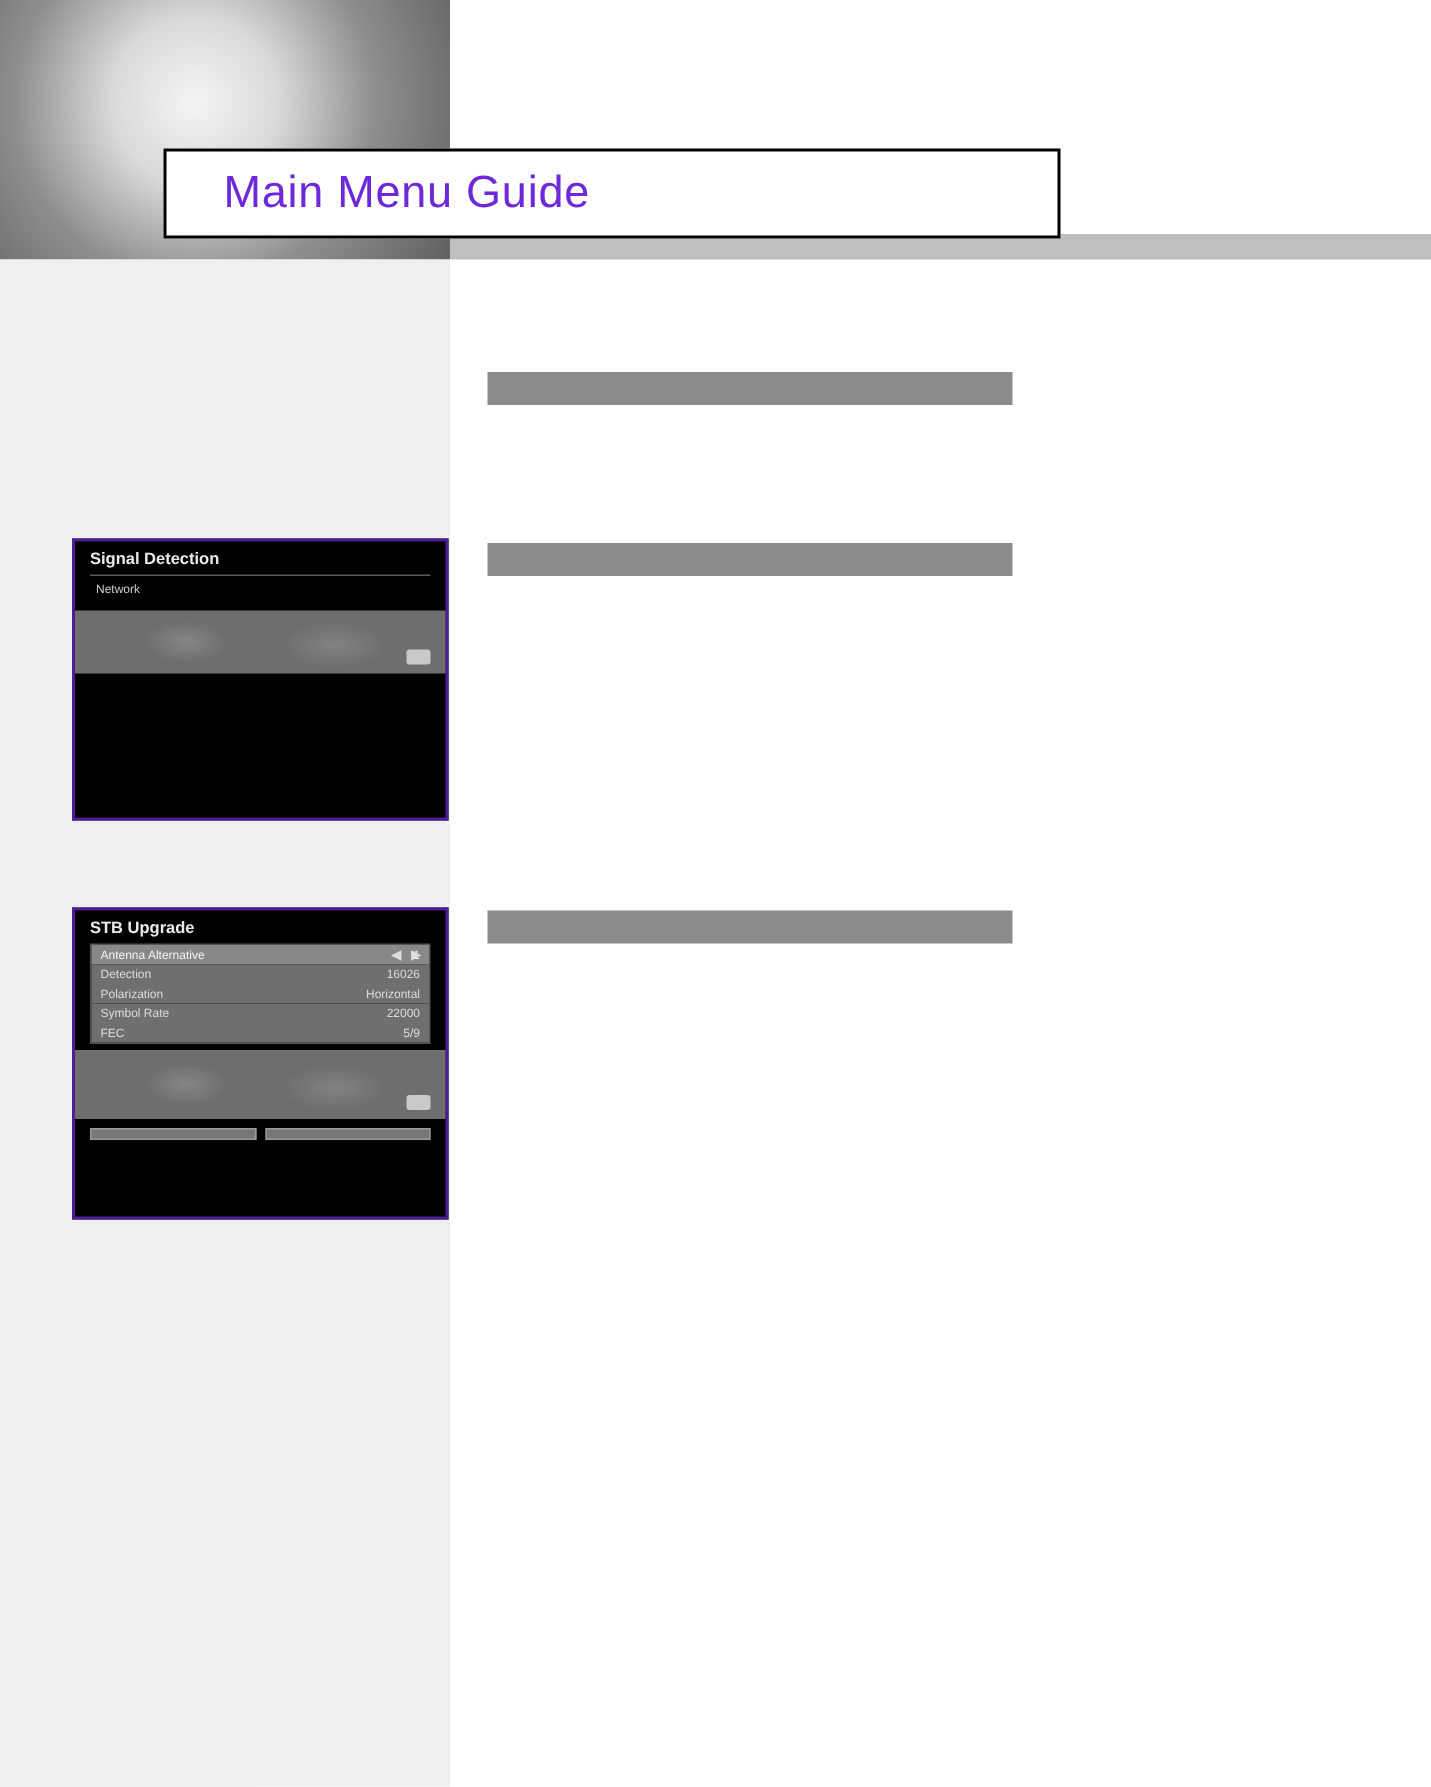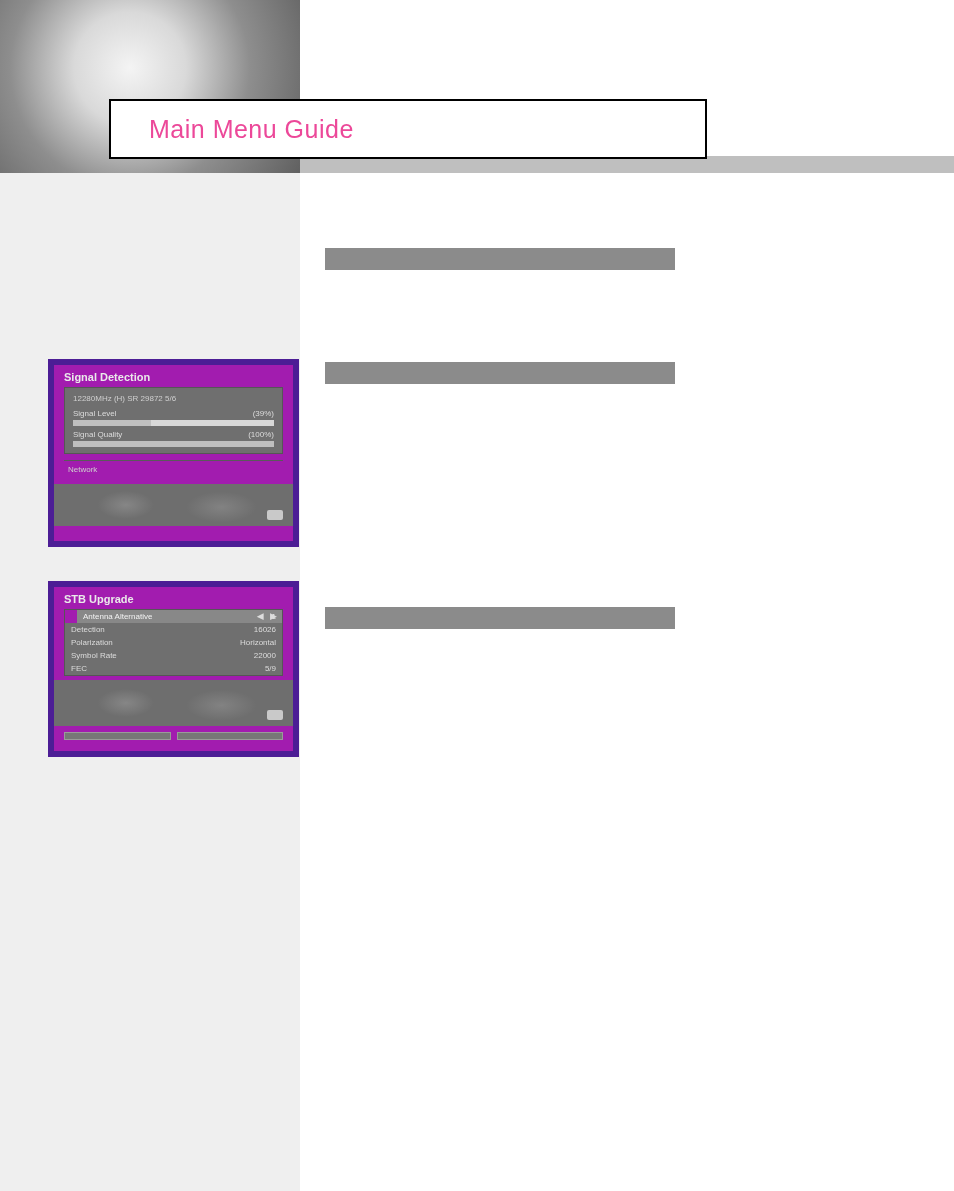--- a/index.html
+++ b/index.html
@@ -33,23 +33,23 @@
     position: absolute;
     left: 109px; top: 99px;
     width: 598px; height: 60px;
     background: #fff;
     border: 2px solid #000;
     display: flex;
     align-items: center;
     padding-left: 38px;
   }
   .title-box span {
-    font-size: 25px;
+    font-size: 30px;
     letter-spacing: 0.5px;
-    color: #ec4899;
+    color: #6d28d9;
   }
 
   
   .left-column-bg {
     position: absolute;
     left: 0; top: 173px;
     width: 300px;
     bottom: 0;
     background: #efefef;
   }
@@ -61,22 +61,22 @@
     width: 350px;
     height: 22px;
     background: #8b8b8b;
   }
 
   
   .mock {
     position: absolute;
     left: 48px;
     width: 251px;
-    background: #a21caf;
-    border: 6px solid #4c1d95;
+    background: #000000;
+    border: 2px solid #4c1d95;
     color: #dcdcdc;
     font-size: 9px;
   }
   .mock-title {
     padding: 6px 10px 4px;
     font-weight: bold;
     color: #eaeaea;
     font-size: 11px;
   }
   .mock-panel {
@@ -139,21 +139,20 @@
   .mock-trow {
     display: flex;
     justify-content: space-between;
     padding: 2px 6px;
     font-size: 8px;
     background: #6f6f6f;
   }
   .mock-trow.hl {
     background: #888;
     color: #f2f2f2;
-    margin-left: 12px;
   }
   .mock-arrows {
     position: absolute;
     right: 14px;
     top: 24px;
     font-size: 9px;
     color: #ddd;
     letter-spacing: 2px;
   }
   .mock2-bottom-bars {
@@ -178,46 +177,27 @@
 <div class="title-box">
   <span>Main Menu Guide</span>
 </div>
 
 <div class="section-bar" style="top:248px"></div>
 <div class="section-bar" style="top:362px"></div>
 <div class="section-bar" style="top:607px"></div>
 
 <div id="mock1" class="mock" style="top: 359px; height: 188px;">
   <div class="mock-title">Signal Detection</div>
-  <div class="mock-panel">
-    <div class="mock-subline">12280MHz (H)   SR 29872   5/6</div>
-
-    <div class="mock-row">
-      <span>Signal Level</span>
-      <span>(39%)</span>
-    </div>
-    <div class="mock-bar-track">
-      <div class="mock-bar-fill" id="m1f1" style="width: 39%;"></div>
-    </div>
-
-    <div class="mock-row">
-      <span>Signal Quality</span>
-      <span>(100%)</span>
-    </div>
-    <div class="mock-bar-track">
-      <div class="mock-bar-fill" id="m1f2" style="width: 100%;"></div>
-    </div>
-  </div>
   <div class="mock-footer">Network</div>
   <div class="mock-worldmap">
     <div class="mock-help-icon"></div>
   </div>
 </div>
 
-<div id="mock2" class="mock" style="position: absolute; top: 581px; height: 176px;">
+<div id="mock2" class="mock" style="position: absolute; top: 605px; height: 208px;">
   <div class="mock-title">STB Upgrade</div>
   <div class="mock-arrows">◀ ▶</div>
   <div class="mock-table" id="mock2-table">
       <div class="mock-trow hl">
         <span>Antenna Alternative</span>
         <span>1</span>
       </div>
       <div class="mock-trow">
         <span>Detection</span>
         <span>16026</span>

